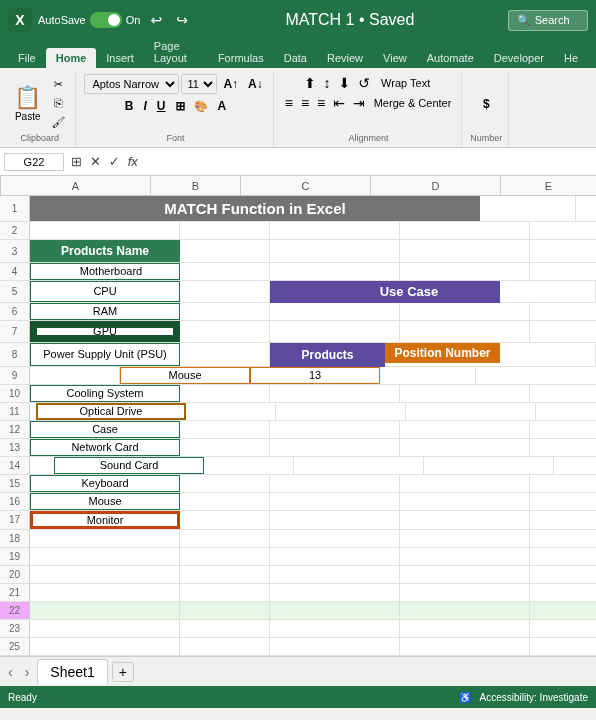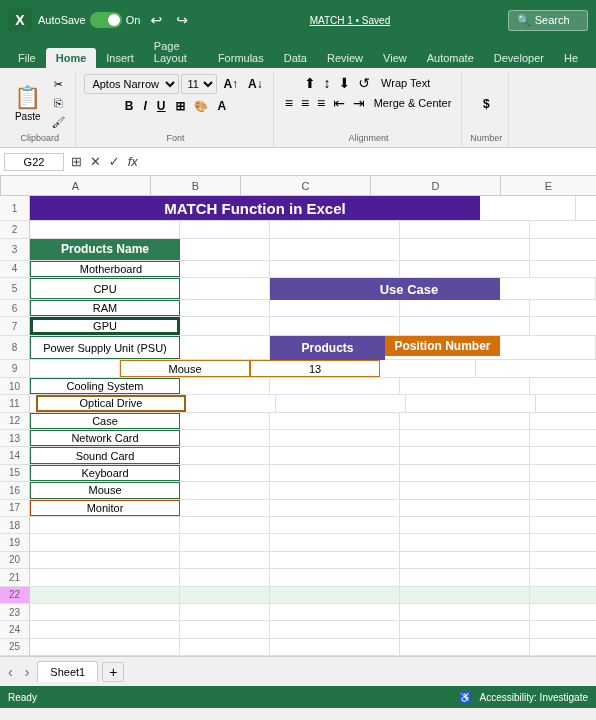--- a/index.html
+++ b/index.html
@@ -12,21 +12,21 @@
       display: flex;
       align-items: center;
       padding: 0 8px;
       color: white;
     }
     .title-bar-left { display: flex; align-items: center; gap: 6px; }
     .excel-logo { width: 24px; height: 24px; background: #1e6b3e; border-radius: 3px; display: flex; align-items: center; justify-content: center; font-weight: bold; font-size: 14px; color: white; }
     .autosave-area { display: flex; align-items: center; gap: 4px; font-size: 11px; color: white; }
     .toggle { width: 32px; height: 16px; background: #4caf50; border-radius: 8px; position: relative; display: inline-block; }
     .toggle-dot { width: 12px; height: 12px; background: white; border-radius: 50%; position: absolute; right: 2px; top: 2px; }
-    .title-bar-center { flex: 1; text-align: center; font-size: 10px; color: white; text-decoration: underline; }
+    .title-bar-center { flex: 1; text-align: center; font-size: 16px; color: white; }
     .title-bar-right { display: flex; align-items: center; gap: 8px; }
     .search-box {
       background: rgba(255,255,255,0.2);
       border: 1px solid rgba(255,255,255,0.4);
       border-radius: 3px;
       padding: 3px 8px;
       color: white;
       font-size: 11px;
       width: 80px;
       display: flex;
@@ -169,21 +169,21 @@
       white-space: nowrap;
     }
     .cell-a { width: 150px; min-width: 150px; }
     .cell-b { width: 90px; min-width: 90px; }
     .cell-c { width: 130px; min-width: 130px; }
     .cell-d { width: 130px; min-width: 130px; }
     .cell-e { width: 96px; min-width: 96px; }
 
     
     .title-cell {
-      background: #4c1d95;
+      background: #737373;
       color: white;
       font-weight: bold;
       font-size: 14px;
       display: flex;
       align-items: center;
       justify-content: center;
       width: 450px;
     }
     .header-cell {
       background: #2e7d52;
@@ -234,21 +234,21 @@
       background: #f0f0f0;
       border-top: 1px solid #ccc;
       display: flex;
       align-items: center;
       padding: 0 4px;
       gap: 4px;
     }
     .nav-btn { background: none; border: none; cursor: pointer; font-size: 14px; color: #666; padding: 2px 4px; }
     .sheet-tab {
       padding: 4px 12px;
-      font-size: 11px;
+      font-size: 14px;
       background: white;
       border: 1px solid #ccc;
       border-bottom: none;
       cursor: pointer;
       border-radius: 3px 3px 0 0;
     }
     .add-sheet-btn { background: none; border: 1px solid #ccc; border-radius: 2px; cursor: pointer; font-size: 14px; padding: 1px 6px; }
 
     
     .status-bar {
@@ -442,21 +442,21 @@
     <div class="row-num">6</div>
     <div class="cell cell-a" style="justify-content:center;border:1px solid #217346;">RAM</div>
     <div class="cell cell-b"></div>
     <div class="cell cell-c"></div>
     <div class="cell cell-d"></div>
     <div class="cell cell-e"></div>
   </div>
 
   <div class="spreadsheet-row">
     <div class="row-num">7</div>
-    <div class="cell cell-a" style="justify-content:center;border:3px solid #14532d;">GPU</div>
+    <div class="cell cell-a" style="justify-content:center;border:7px solid #14532d;">GPU</div>
     <div class="cell cell-b"></div>
     <div class="cell cell-c"></div>
     <div class="cell cell-d"></div>
     <div class="cell cell-e"></div>
   </div>
 
   <div class="spreadsheet-row" style="height:24px;">
     <div class="row-num">8</div>
     <div class="cell cell-a" style="justify-content:center;border:1px solid #217346;">Power Supply Unit (PSU)</div>
     <div class="cell cell-b"></div>
@@ -504,21 +504,21 @@
     <div class="row-num">13</div>
     <div class="cell cell-a" style="justify-content:center;border:1px solid #217346;">Network Card</div>
     <div class="cell cell-b"></div>
     <div class="cell cell-c"></div>
     <div class="cell cell-d"></div>
     <div class="cell cell-e"></div>
   </div>
 
   <div class="spreadsheet-row">
     <div class="row-num">14</div>
-    <div class="cell cell-a" style="justify-content:center;border:1px solid #217346;">Sound Card</div>
+    <div class="cell cell-a" style="justify-content:center;border:1px solid #217346;margin-left:24px;">Sound Card</div>
     <div class="cell cell-b"></div>
     <div class="cell cell-c"></div>
     <div class="cell cell-d"></div>
     <div class="cell cell-e"></div>
   </div>
 
   <div class="spreadsheet-row">
     <div class="row-num">15</div>
     <div class="cell cell-a" style="justify-content:center;border:1px solid #217346;">Keyboard</div>
     <div class="cell cell-b"></div>
@@ -531,21 +531,21 @@
     <div class="row-num">16</div>
     <div class="cell cell-a" style="justify-content:center;border:1px solid #217346;">Mouse</div>
     <div class="cell cell-b"></div>
     <div class="cell cell-c"></div>
     <div class="cell cell-d"></div>
     <div class="cell cell-e"></div>
   </div>
 
   <div class="spreadsheet-row">
     <div class="row-num">17</div>
-    <div class="cell cell-a" style="justify-content:center;border:1px solid #c2410c;">Monitor</div>
+    <div class="cell cell-a" style="justify-content:center;border:3px solid #c2410c;">Monitor</div>
     <div class="cell cell-b"></div>
     <div class="cell cell-c"></div>
     <div class="cell cell-d"></div>
     <div class="cell cell-e"></div>
   </div>
 
   <div class="spreadsheet-row">
       <div class="row-num">18</div>
       <div class="cell cell-a"></div>
       <div class="cell cell-b"></div>
@@ -587,28 +587,20 @@
     </div>
   <div class="spreadsheet-row">
       <div class="row-num">23</div>
       <div class="cell cell-a"></div>
       <div class="cell cell-b"></div>
       <div class="cell cell-c"></div>
       <div class="cell cell-d"></div>
       <div class="cell cell-e"></div>
     </div>
   <div class="spreadsheet-row">
-      <div class="row-num">24</div>
-      <div class="cell cell-a"></div>
-      <div class="cell cell-b"></div>
-      <div class="cell cell-c"></div>
-      <div class="cell cell-d"></div>
-      <div class="cell cell-e"></div>
-    </div>
-  <div class="spreadsheet-row">
       <div class="row-num">25</div>
       <div class="cell cell-a"></div>
       <div class="cell cell-b"></div>
       <div class="cell cell-c"></div>
       <div class="cell cell-d"></div>
       <div class="cell cell-e"></div>
     </div>
 </div>
 
 <div class="sheet-tabs">

